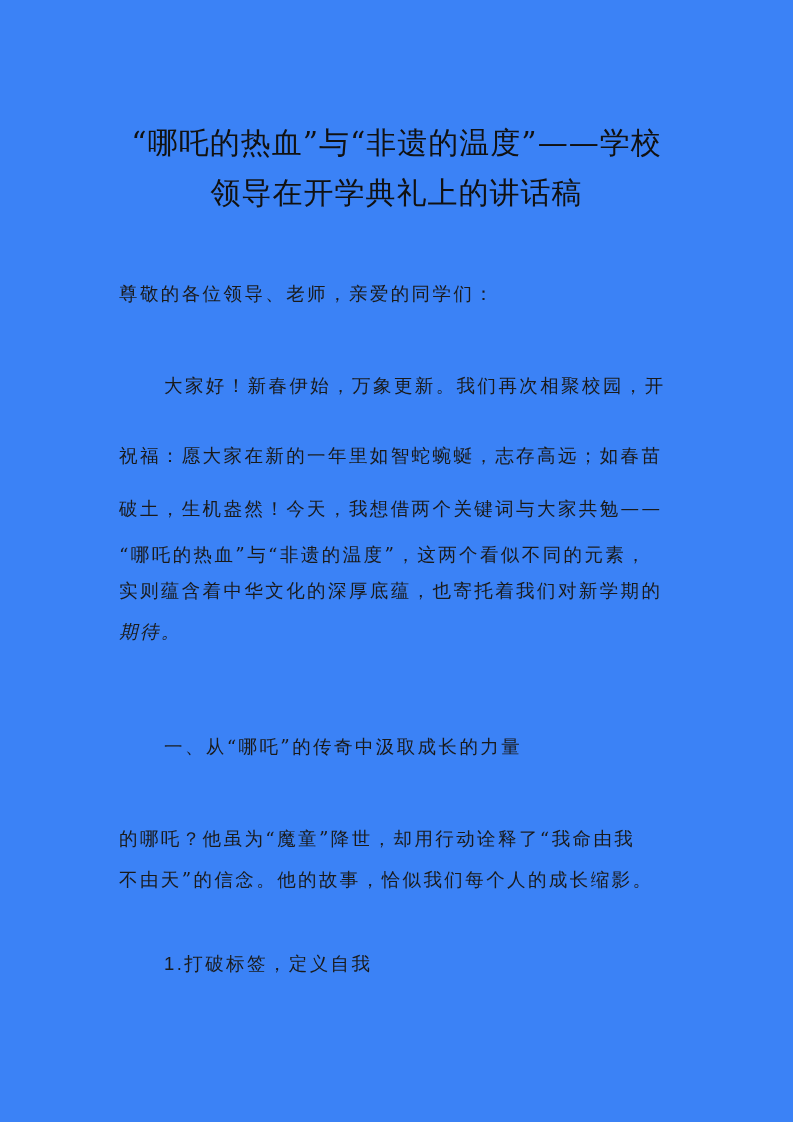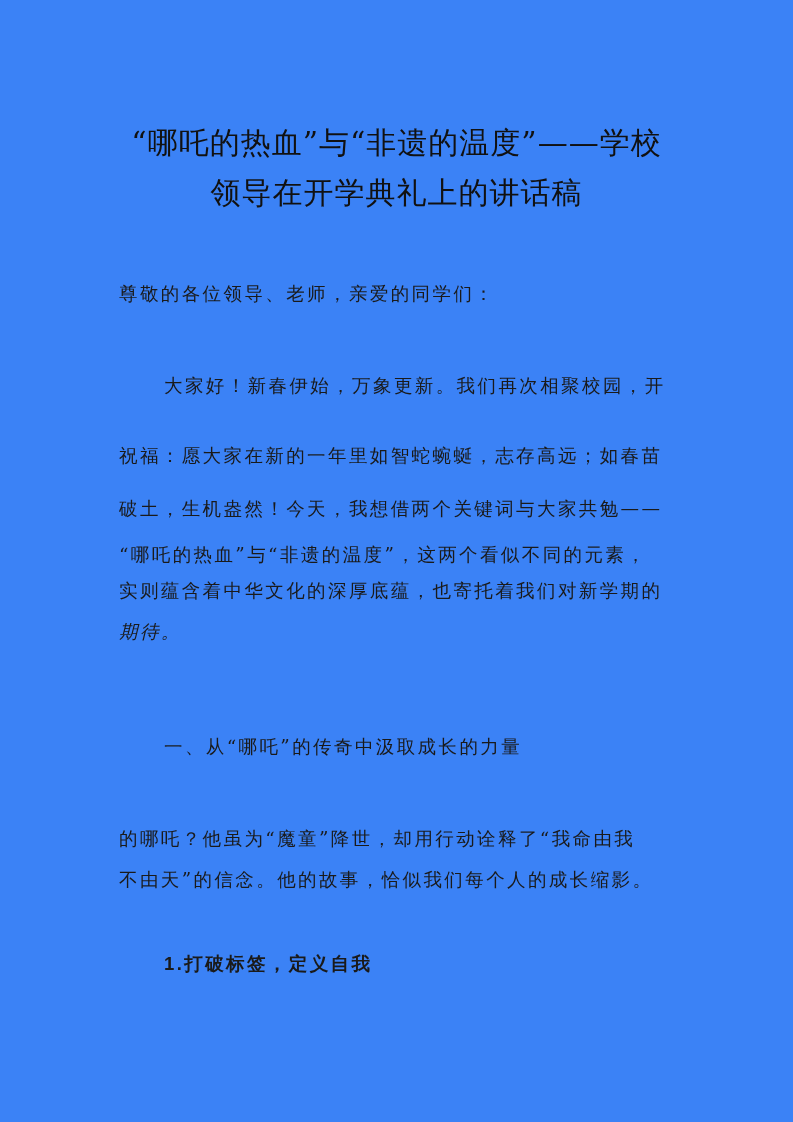--- a/index.html
+++ b/index.html
@@ -63,17 +63,17 @@
   <div class="line" style="top:497px;">破土，生机盎然！今天，我想借两个关键词与大家共勉——</div>
   <div class="line" style="top:543px;">“哪吒的热血”与“非遗的温度”，这两个看似不同的元素，</div>
   <div class="line" style="top:579px;">实则蕴含着中华文化的深厚底蕴，也寄托着我们对新学期的</div>
   <div class="line" style="top:620px;font-style:italic;">期待。</div>
 
   <div class="line indent" style="top:703px;margin-top:32px;">一、从“哪吒”的传奇中汲取成长的力量</div>
 
   <div class="line" style="top:827px;">的哪吒？他虽为“魔童”降世，却用行动诠释了“我命由我</div>
   <div class="line" style="top:868px;">不由天”的信念。他的故事，恰似我们每个人的成长缩影。</div>
 
-  <div class="line indent" style="top:952px;font-weight:bold;">
+  <div class="line indent" style="top:952px;">
     <span class="num">1.</span><span>打破标签，定义自我</span>
   </div>
 
 </div>
 
 </body></html>

